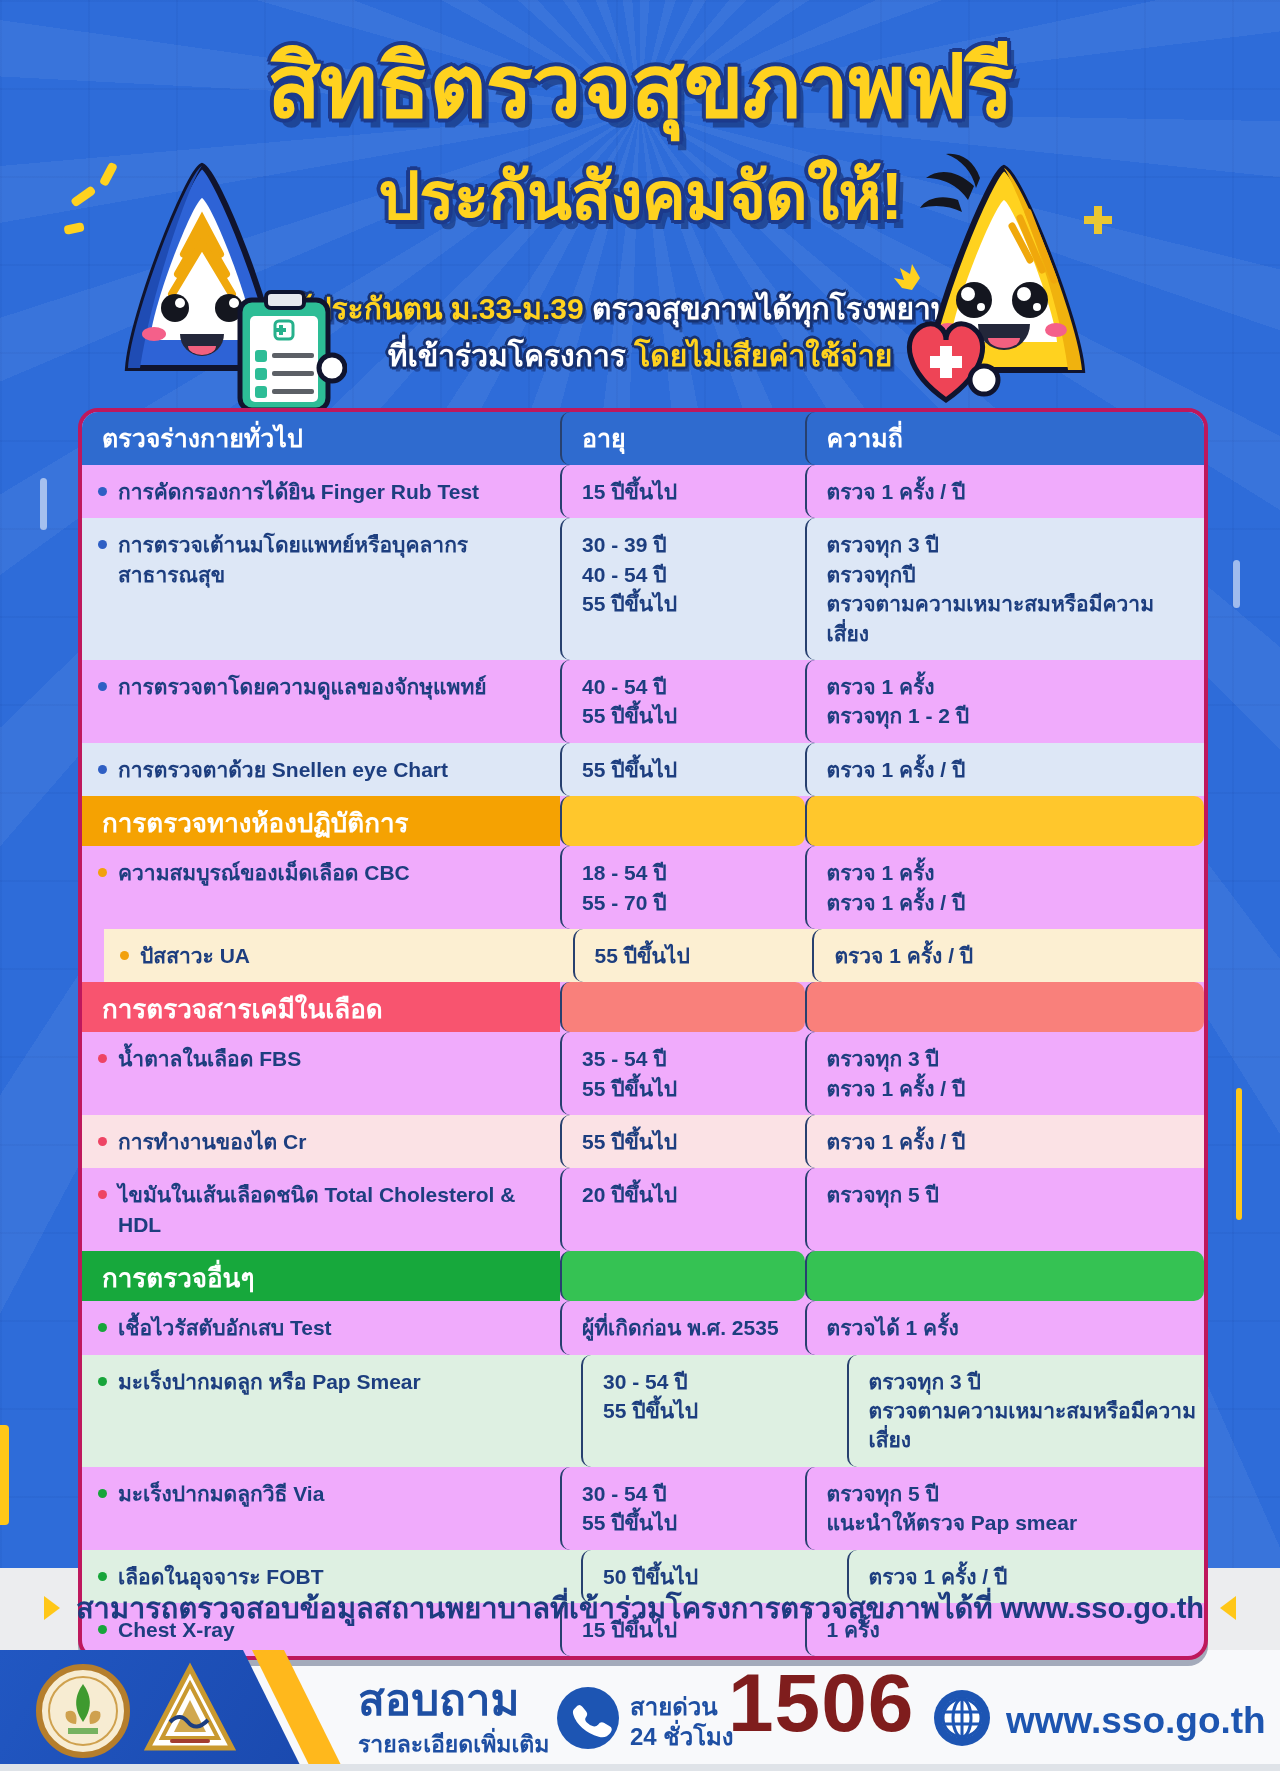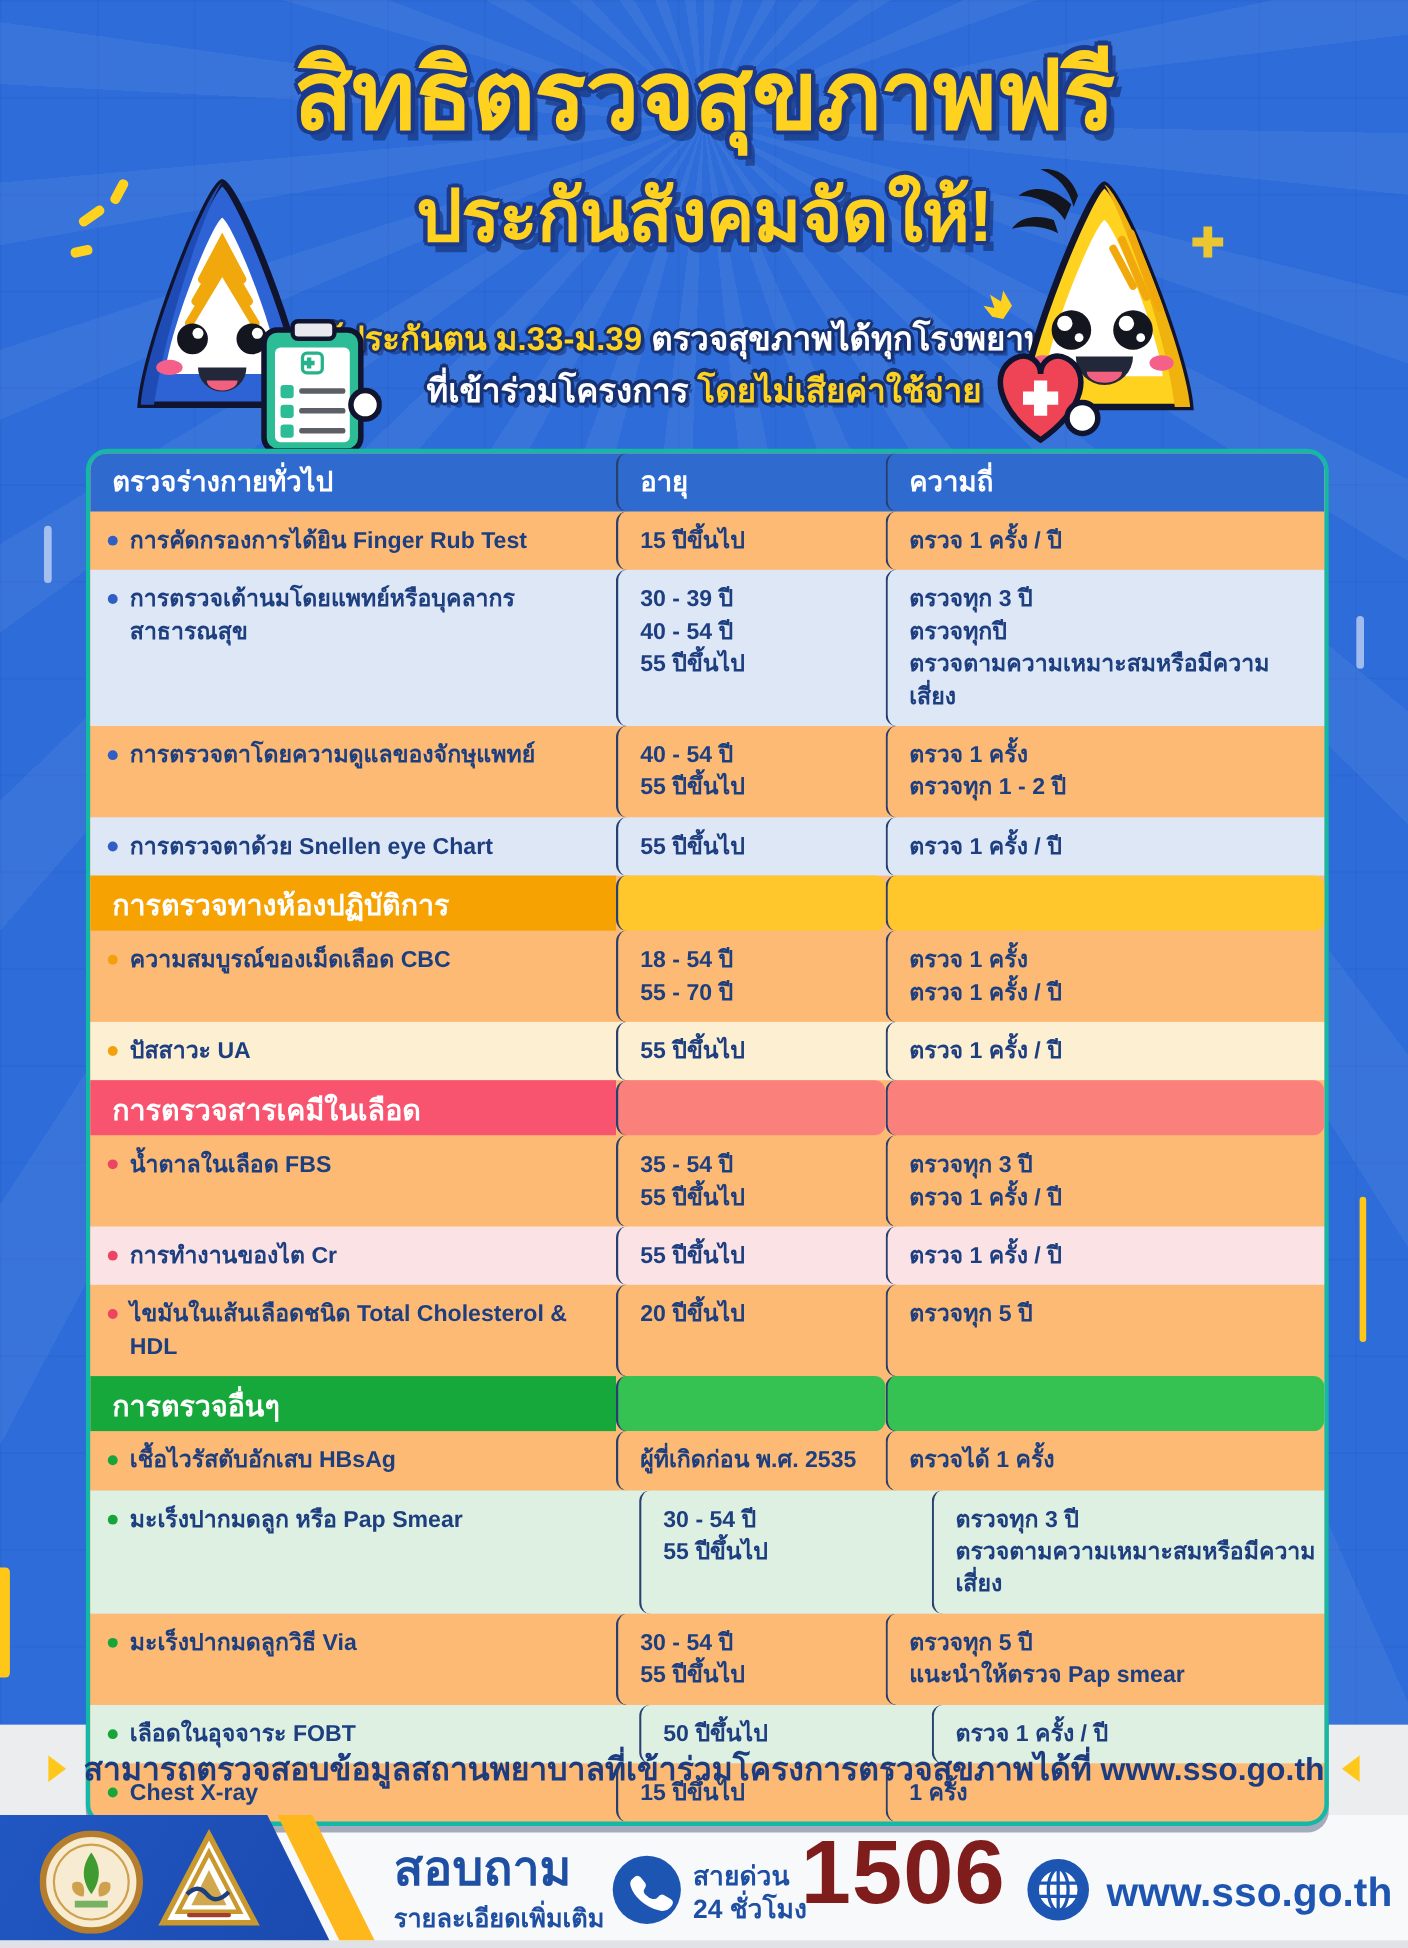--- a/index.html
+++ b/index.html
@@ -21,30 +21,30 @@
   .title-1,.title-2{position:absolute;left:0;width:100%;text-align:center;font-weight:bold;color:#ffd21f;letter-spacing:-1px;
     text-shadow:-3px -3px 0 #1c3a8c,3px -3px 0 #1c3a8c,-3px 3px 0 #1c3a8c,3px 3px 0 #1c3a8c,0 -4px 0 #1c3a8c,0 4px 0 #1c3a8c,-4px 0 0 #1c3a8c,4px 0 0 #1c3a8c,7px 9px 0 rgba(13,32,88,.5);}
   .title-1{top:34px;font-size:88px;line-height:1.2;}
   .title-2{top:152px;font-size:66px;line-height:1.35;}
   .subtitle{position:absolute;left:0;top:286px;width:100%;text-align:center;font-size:30px;font-weight:bold;line-height:1.55;
     text-shadow:-2px -2px 0 #173272,2px -2px 0 #173272,-2px 2px 0 #173272,2px 2px 0 #173272,0 3px 0 #173272,3px 0 0 #173272,0 -3px 0 #173272,-3px 0 0 #173272,4px 5px 0 rgba(13,32,88,.45);}
   .subtitle .w{color:#ffffff;}
   .subtitle .y{color:#ffd21f;}
 
   
-  .sso-table{position:absolute;left:78px;top:408px;width:1122px;background:#fdba74;border:4px solid #14b8a6;border-radius:20px;overflow:hidden;box-shadow:0 6px 0 rgba(10,25,70,.35);}
+  .sso-table{position:absolute;left:78px;top:408px;width:1122px;background:#f0abfc;border:4px solid #be185d;border-radius:20px;overflow:hidden;box-shadow:0 6px 0 rgba(10,25,70,.35);}
   .trow{display:grid;grid-template-columns:42.6% 21.8% 35.6%;}
   .cell{padding:12px 14px 12px 20px;font-size:21px;line-height:1.4;color:#1d3e7f;font-weight:600;white-space:pre-line;}
   .cell + .cell{border-left:2px solid #27406f;border-radius:10px;}
   .thead{background:#2f6bcf;}
   .thead .cell{color:#fff;font-size:25px;font-weight:bold;padding-top:9px;padding-bottom:9px;}
   .test{display:flex;gap:11px;align-items:flex-start;padding-left:16px;}
   .dot{width:9px;height:9px;border-radius:50%;margin-top:10px;flex:none;background:#2f5fc4;}
   .sec-blue .dot{background:#2f5fc4;} .sec-blue.tint{background:#dde7f6;}
-  .sec-orange .dot{background:#f2a10c;} .sec-orange.tint{background:#fcefd2;}
+  .sec-orange .dot{background:#f2a10c;} .sec-orange.tint{background:#fcefd2;margin-left:22px;}
   .sec-pink .dot{background:#ee4464;} .sec-pink.tint{background:#fbe2e5;}
   .sec-green .dot{background:#17a53a;} .sec-green.tint{background:#def0e2;gap:21px;}
   .srow .cell{padding-top:0;padding-bottom:0;height:50px;}
   .srow .slabel{display:inline-block;padding-top:9px;font-size:26px;font-weight:bold;color:#fff;white-space:nowrap;}
   .s-orange .s-dark{background:#f5a202;} .s-orange .s-light{background:#ffc72c;}
   .s-pink .s-dark{background:#f8546f;} .s-pink .s-light{background:#f9807b;}
   .s-green .s-dark{background:#17a83c;} .s-green .s-light{background:#35c253;}
 
   
   .foot-note{position:absolute;left:0;top:1585px;width:100%;display:flex;justify-content:center;align-items:center;gap:16px;}
@@ -250,21 +250,21 @@
           <div class="cell test"><span class="dot"></span><span class="txt">ไขมันในเส้นเลือดชนิด Total Cholesterol &amp; HDL</span></div>
           <div class="cell age">20 ปีขึ้นไป</div>
           <div class="cell freq">ตรวจทุก 5 ปี</div>
         </div>
         <div class="trow srow s-green">
           <div class="cell s-dark"><span class="slabel">การตรวจอื่นๆ</span></div>
           <div class="cell s-light"></div>
           <div class="cell s-light"></div>
         </div>
         <div class="trow irow sec-green">
-          <div class="cell test"><span class="dot"></span><span class="txt">เชื้อไวรัสตับอักเสบ HBsAg</span></div>
+          <div class="cell test"><span class="dot"></span><span class="txt">เชื้อไวรัสตับอักเสบ Test</span></div>
           <div class="cell age">ผู้ที่เกิดก่อน พ.ศ. 2535</div>
           <div class="cell freq">ตรวจได้ 1 ครั้ง</div>
         </div>
         <div class="trow irow sec-green tint">
           <div class="cell test"><span class="dot"></span><span class="txt">มะเร็งปากมดลูก หรือ Pap Smear</span></div>
           <div class="cell age">30 - 54 ปี
 55 ปีขึ้นไป</div>
           <div class="cell freq">ตรวจทุก 3 ปี
 ตรวจตามความเหมาะสมหรือมีความเสี่ยง</div>
         </div>

